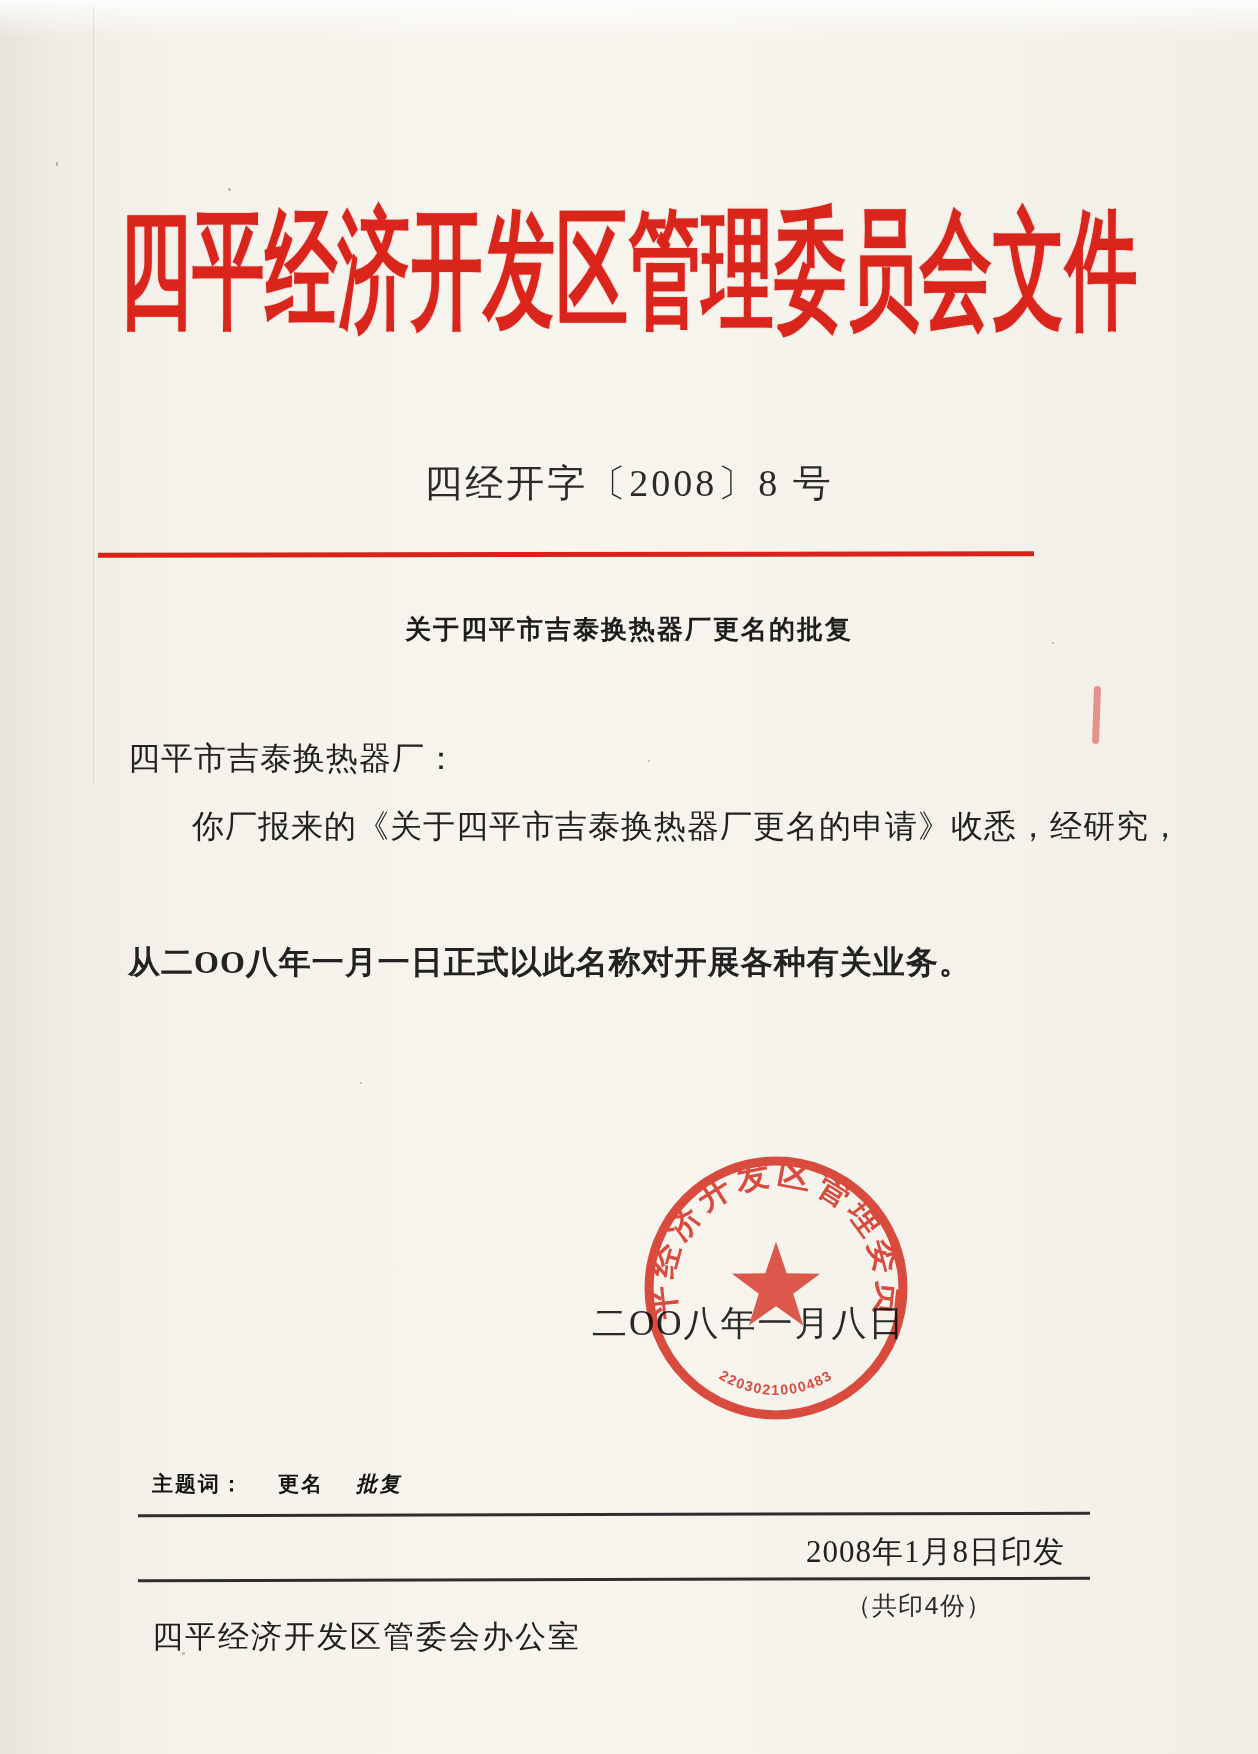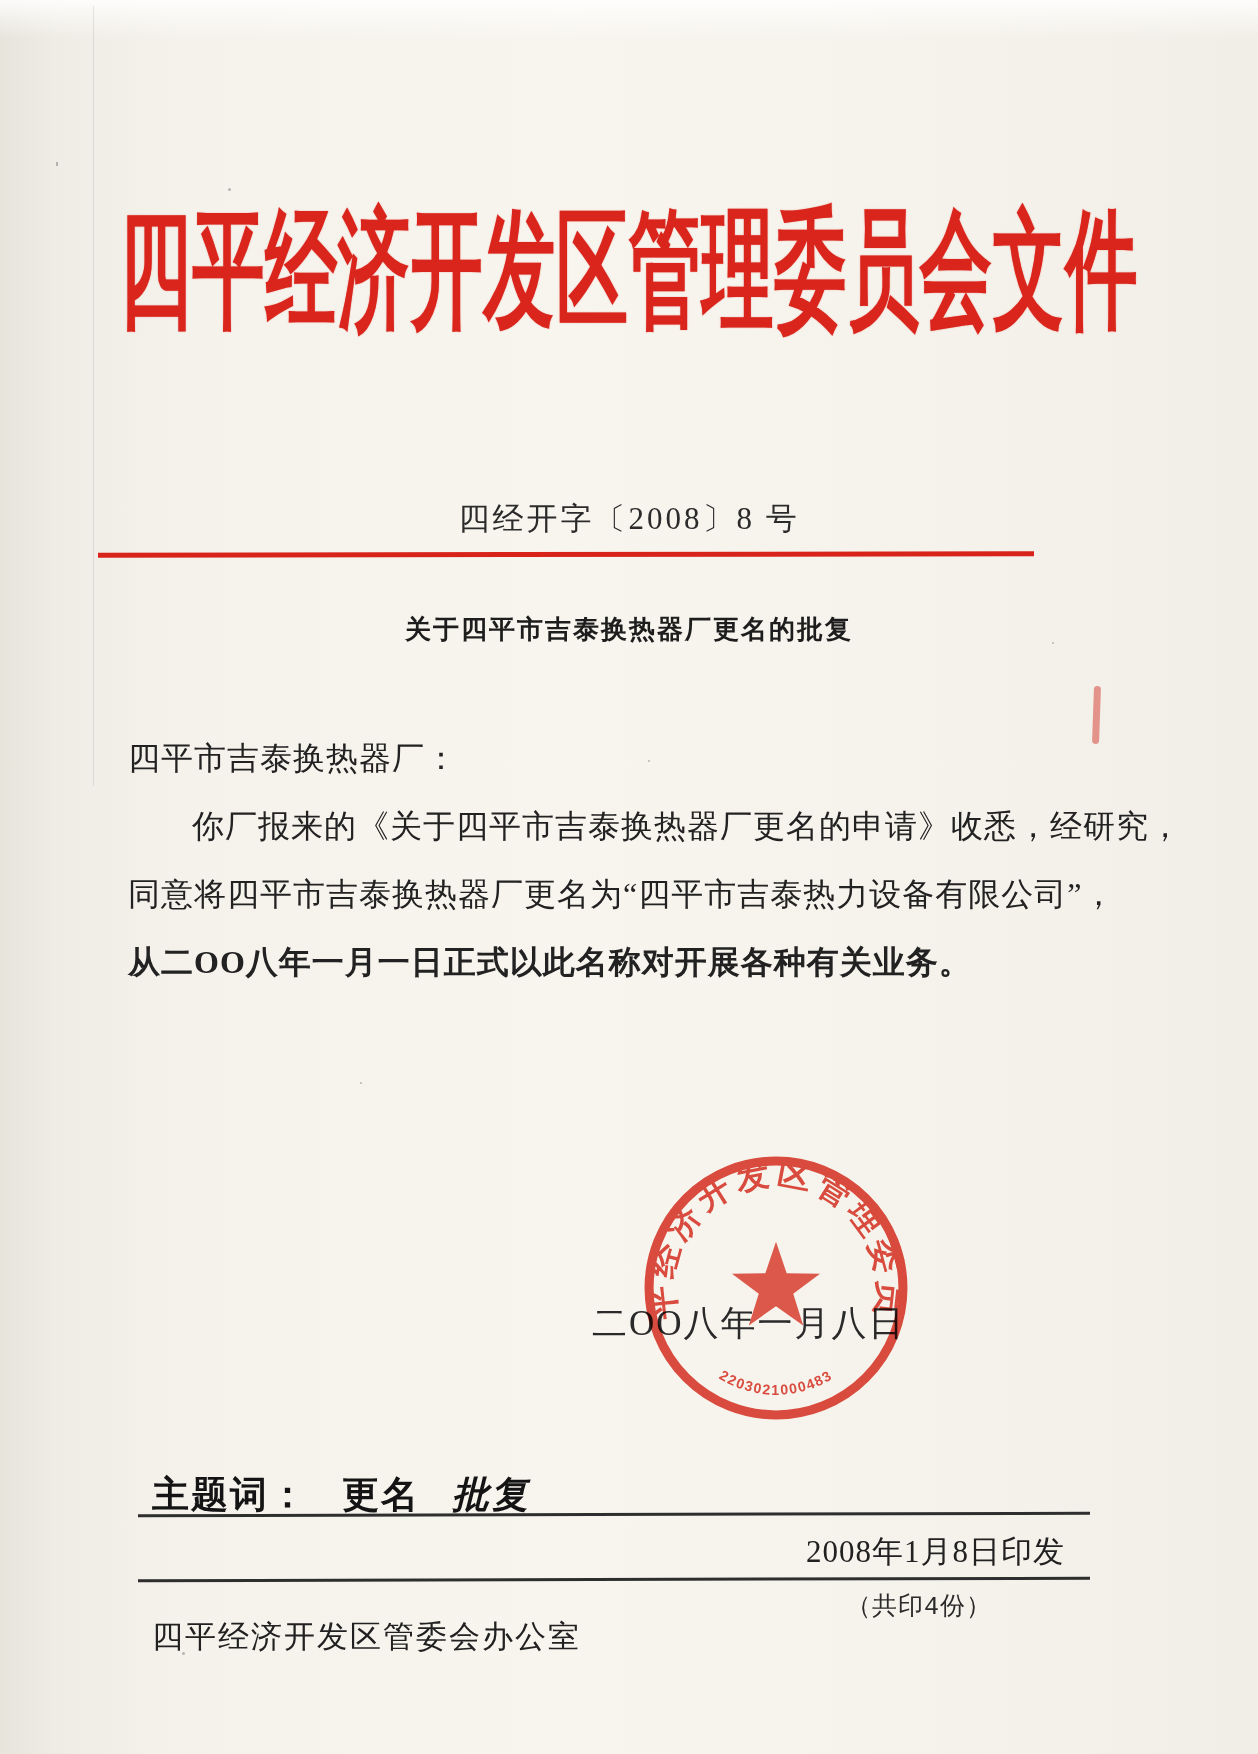--- a/index.html
+++ b/index.html
@@ -16,40 +16,40 @@
   
   .masthead{
     top:205px;
     font-size:74px;font-weight:900;line-height:1;
     color:#d9251c;
     font-family:"Liberation Serif","DejaVu Serif",serif;
     transform:scale(0.97,1.75);transform-origin:center top;
     white-space:nowrap;letter-spacing:1px;
     text-shadow:0 0 1px rgba(217,37,28,.55);
   }
-  .docnum{top:458px;font-size:31px;letter-spacing:3px;color:#2b2b2b;margin-top:40px;}
+  .docnum{top:458px;font-size:38px;letter-spacing:3px;color:#2b2b2b;}
   .redline{top:552px;left:98px;width:936px;height:5px;background:#d8231b;transform:rotate(-0.1deg);}
   .doctitle{
     top:612px;font-size:26px;font-weight:700;letter-spacing:2px;color:#1d1d1d;
     font-family:"Liberation Sans","DejaVu Sans",sans-serif;
   }
   .bodyline{
     left:128px;width:920px;font-size:32px;line-height:1.25;letter-spacing:1px;
     color:#222;white-space:nowrap;margin-top:20px;
   }
   .indent{padding-left:64px;}
   .issue-date{
     top:1300px;left:592px;font-size:35px;letter-spacing:2px;color:#2a2a2a;z-index:1;
     white-space:nowrap;
   }
   .seal{left:640px;top:1152px;z-index:2;opacity:.88;mix-blend-mode:multiply;}
   .kwrow{
     top:1470px;left:152px;display:flex;align-items:baseline;
     font-family:"Liberation Sans","DejaVu Sans",sans-serif;
-    font-weight:700;font-size:37px;color:#141414;letter-spacing:2px;
+    font-weight:700;font-size:21px;color:#141414;letter-spacing:2px;
   }
   .kwrow .t1{margin-left:34px;}
   .kwrow .t2{margin-left:32px;font-style:italic;}
   .blackline{left:138px;width:952px;height:3px;background:#2e2e2e;}
   .line1{top:1513px;transform:rotate(-0.15deg);}
   .line2{top:1578px;transform:rotate(-0.15deg);}
   .office{top:1616px;left:152px;font-size:31px;letter-spacing:2px;color:#212121;}
   .printdate{top:1531px;left:806px;font-size:31px;letter-spacing:1px;color:#212121;}
   .copies{top:1589px;left:846px;font-size:25px;letter-spacing:1px;color:#2a2a2a;font-family:Liberation Mono, monospace;}
   
@@ -77,21 +77,20 @@
   <div class="abs center masthead">四平经济开发区管理委员会文件</div>
 
   <div class="abs center docnum">四经开字〔2008〕8 号</div>
 
   <div class="abs redline"></div>
 
   <div class="abs center doctitle">关于四平市吉泰换热器厂更名的批复</div>
 
   <div class="abs bodyline" style="top:718px;">四平市吉泰换热器厂：</div>
   <div class="abs bodyline indent" style="top:786px;">你厂报来的《关于四平市吉泰换热器厂更名的申请》收悉，经研究，</div>
-  <div class="abs bodyline" style="top:854px;">同意将四平市吉泰换热器厂更名为“四平市吉泰热力设备有限公司”，</div>
   <div class="abs bodyline" style="top:922px;font-weight:bold;">从二OO八年一月一日正式以此名称对开展各种有关业务。</div>
 
   <div class="abs issue-date">二OO八年一月八日</div>
 
   <svg class="abs seal" width="272" height="272" viewBox="0 0 270 270">
     <circle cx="135" cy="135" r="126" fill="none" stroke="#dc3527" stroke-width="9"></circle>
     <polygon fill="#dc3527" fill-opacity="0.92" points="135,89 145.6,120.4 178.7,120.8 152.1,140.6 162,172.2 135,153 108,172.2 117.9,140.6 91.3,120.8 124.4,120.4"></polygon>
     <defs>
       <path id="sealTopArc" d="M 42.6 178.1 A 102 102 0 1 1 227.4 178.1" fill="none"></path>
       <path id="sealBotArc" d="M 51.5 200.3 A 106 106 0 0 0 218.5 200.3" fill="none"></path>

